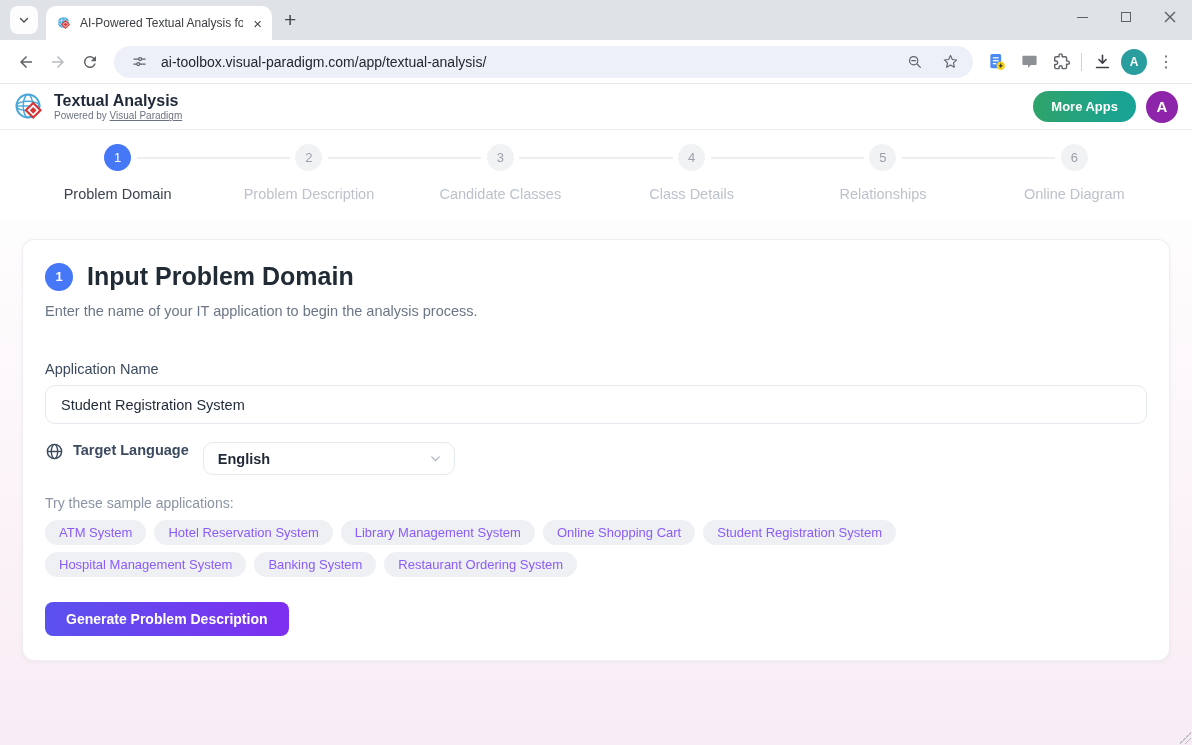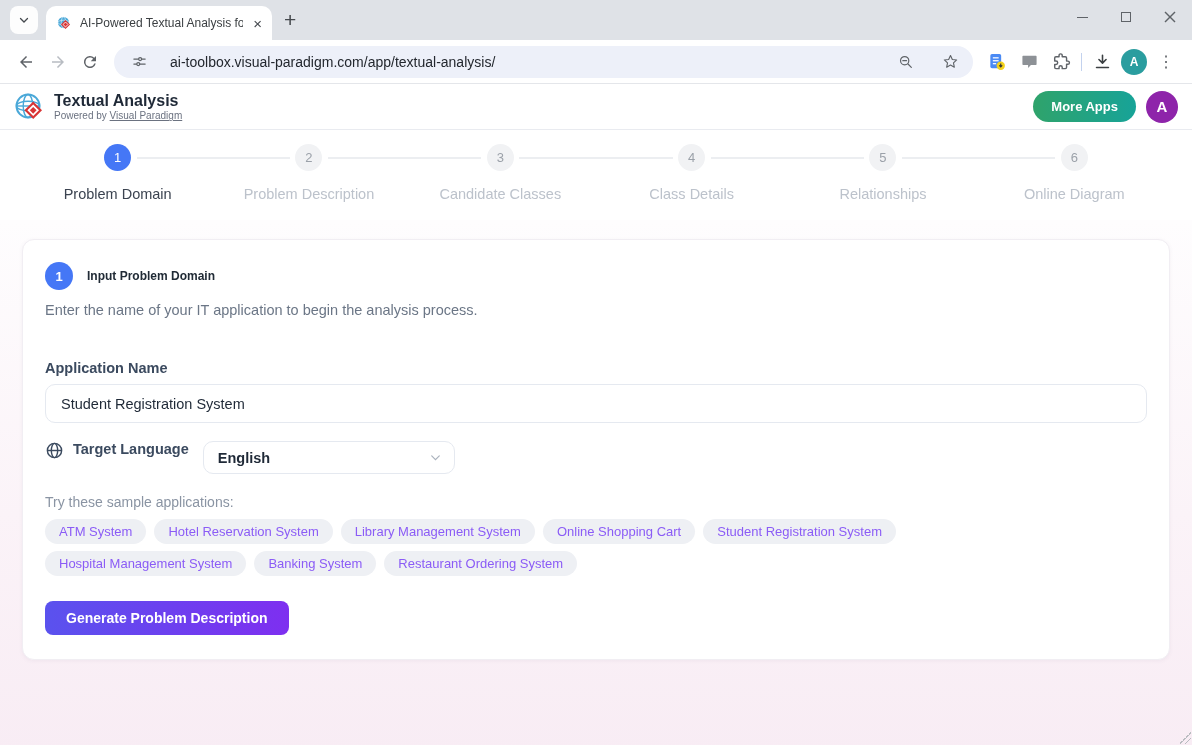--- a/index.html
+++ b/index.html
@@ -19,21 +19,21 @@
   .win-btn { width:44px; height:34px; border:none; background:none; color:#5f6368; display:flex;
     align-items:center; justify-content:center; cursor:pointer; }
   .win-max-glyph { width:10px; height:10px; border:1.4px solid #5f6368; }
   .win-min-glyph { width:11px; height:0; border-top:1.6px solid #5f6368; }
 
   .toolbar { height:44px; background:#fff; display:flex; align-items:center; padding:0 10px; border-bottom:1px solid #e4e6ea; }
   .nav-btn { width:32px; height:32px; border:none; background:none; display:flex; align-items:center;
     justify-content:center; color:#5f6368; cursor:pointer; flex:none; }
   .nav-btn.disabled { color:#b8bcc2; }
   .urlbar { flex:1; height:32px; background:#edf0f9; border-radius:16px; margin:0 8px; display:flex;
-    align-items:center; padding:0 10px 0 12px; gap:18px; min-width:0; }
+    align-items:center; padding:0 10px 0 12px; gap:9px; min-width:0; }
   .url-text { font-size:14px; color:#23272e; white-space:nowrap; overflow:hidden; flex:1; }
   .pill-icon { width:26px; height:26px; border:none; background:none; display:flex; align-items:center;
     justify-content:center; color:#5f6368; cursor:pointer; flex:none; }
   .ext-btn { width:32px; height:32px; border:none; background:none; display:flex; align-items:center;
     justify-content:center; cursor:pointer; color:#757575; flex:none; }
   .toolbar-sep { width:1px; height:18px; background:#c3d2ee; margin:0 4px; }
   .chrome-avatar { width:26px; height:26px; border-radius:50%; background:#2a9d9f; color:#fff; font-size:12px;
     font-weight:700; display:flex; align-items:center; justify-content:center; border:none; cursor:pointer; margin:0 3px; }
   .kebab-btn { font-size:16px; color:#5f6368; letter-spacing:0; }
 
@@ -62,23 +62,23 @@
   .step.active .step-circle { background:#4577f6; color:#fff; }
   .step.active .step-label { color:#3b4350; font-weight:400; }
 
   
   .main { height:535px; background:linear-gradient(180deg,#fefdfe 0%,#fbf3f8 55%,#f8ecf4 100%); padding:19px 22px; }
   .card { background:#fff; border:1px solid #f1eef3; border-radius:12px; box-shadow:0 1px 4px rgba(80,60,100,.06);
     padding:22px 22px 24px; }
   .card-heading-row { display:flex; align-items:center; gap:14px; margin-bottom:12px; }
   .step-badge { width:28px; height:28px; border-radius:50%; background:#4577f6; color:#fff; font-size:13px;
     font-weight:700; display:flex; align-items:center; justify-content:center; flex:none; }
-  .card-heading { font-size:12px; font-weight:600; color:#212b36; }
+  .card-heading { font-size:25px; font-weight:600; color:#212b36; }
   .card-sub { font-size:14.5px; color:#6b7686; margin-bottom:42px; }
-  .field-label { font-size:14.5px; font-weight:700; color:#3b4a5f; margin-bottom:8px; }
+  .field-label { font-size:14.5px; font-weight:400; color:#3b4a5f; margin-bottom:8px; }
   .text-input { width:100%; height:39px; border:1px solid #e5e9f0; border-radius:10px; padding:0 15px;
     font-size:14.5px; color:#1f2937; font-family:"Liberation Sans",sans-serif; outline:none; background:#fff; }
   .lang-row { display:flex; align-items:flex-start; gap:9px; margin:18px 0 20px; }
   .globe-icon { color:#3b4a5f; display:flex; }
   .lang-label { font-size:14.5px; font-weight:700; color:#3b4a5f; margin-right:5px; }
   .lang-select { width:252px; height:33px; border:1px solid #e5e9f0; border-radius:10px; display:flex;
     align-items:center; padding:0 12px 0 14px; cursor:pointer; background:#fff; }
   .lang-value { font-size:14.5px; font-weight:600; color:#1f2937; flex:1; }
   .samples-label { font-size:14px; color:#8a94a3; margin-bottom:9px; }
   .chips { display:flex; flex-wrap:wrap; gap:7px 8px; margin-bottom:25px; max-width:1010px; }

